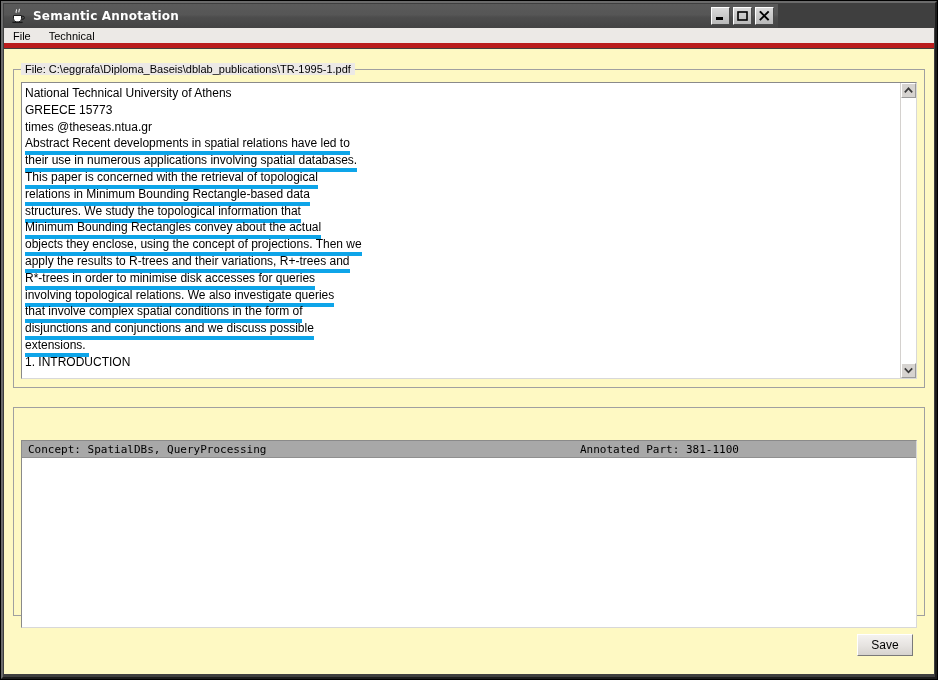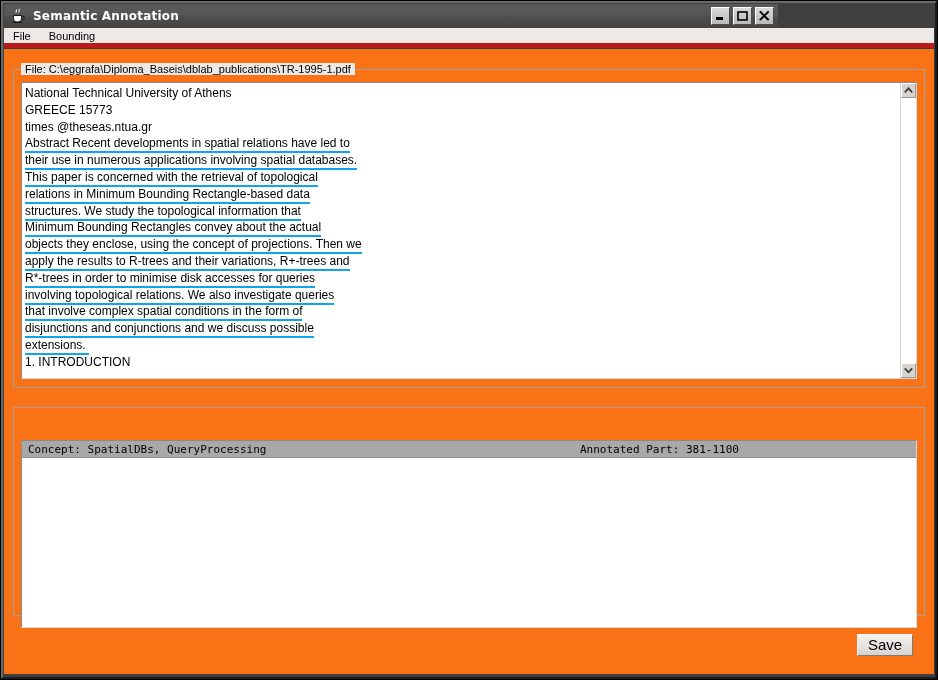--- a/index.html
+++ b/index.html
@@ -110,21 +110,21 @@
     padding: 2px 9px;
     cursor: default;
     white-space: nowrap;
   }
 
   
   .content {
     position: absolute;
     left: 4px; top: 49px;
     width: 930px; height: 625px;
-    background: #f97316;
+    background: #fef9c3;
     box-sizing: border-box;
   }
 
   
   .titled-panel {
     position: absolute;
     box-sizing: border-box;
   }
   .tb-line {
     position: absolute;
@@ -162,21 +162,21 @@
     right: 18px;
     font-family: Liberation Sans, sans-serif;
     font-size: 12px;
     line-height: 16.8px;
     color: #000000;
     white-space: pre;
   }
   .doc-line { height: 16.8px; display: block; width: 100%; }
   .doc-line > span { display: inline; }
   .doc-line.annotated > span {
-    border-bottom: 2px solid #0ea5e9;
+    border-bottom: 4px solid #0ea5e9;
     padding-bottom: 1px;
   }
 
   
   .vscroll {
     position: absolute;
     top: 0; right: 0;
     width: 16px; bottom: 0;
     background: #ffffff;
     border-left: 1px solid #d4d1ce;
@@ -259,21 +259,21 @@
   .save-btn {
     position: absolute;
     width: 56px; height: 22px;
     box-sizing: border-box;
     background: linear-gradient(to bottom, #f4f2f0 0%, #e6e3e0 55%, #d6d3cf 100%);
     border-top: 1px solid #ffffff;
     border-left: 1px solid #ffffff;
     border-right: 1px solid #7a7a7a;
     border-bottom: 1px solid #7a7a7a;
     font-family: "Liberation Sans", sans-serif;
-    font-size: 15px;
+    font-size: 12px;
     color: #000000;
     cursor: default;
     padding: 0;
     line-height: 20px;
     text-align: center;
   }
 </style>
 </head>
 <body>
 
@@ -307,21 +307,21 @@
       <div class="win-btn" title="Close">
         <svg width="13" height="12" viewBox="0 0 13 12">
           <path d="M2.5 2 L10 9.5 M10 2 L2.5 9.5" stroke="#000000" stroke-width="1.9" stroke-linecap="square"></path>
         </svg>
       </div>
     </div>
   </div>
 
   <div class="menubar">
     <div class="menu-item">File</div>
-    <div class="menu-item">Bounding</div>
+    <div class="menu-item">Technical</div>
   </div>
 
   <div class="content">
 
     <div class="titled-panel" style="left:9px; top:14px; width:912px; height:325px;">
       <div class="tb-line" style="top:6px;"></div>
       <div class="tb-title">File:  C:\eggrafa\Diploma_Baseis\dblab_publications\TR-1995-1.pdf</div>
 
       <div class="textarea-wrap" style="left:8px; top:19px; width:896px; height:297px;">
         <div class="doc-text"><span class="doc-line"><span>National Technical University of Athens</span></span><span class="doc-line"><span>GREECE 15773</span></span><span class="doc-line"><span>times @theseas.ntua.gr</span></span><span class="doc-line annotated"><span>Abstract Recent developments in spatial relations have led to</span></span><span class="doc-line annotated"><span>their use in numerous applications involving spatial databases.</span></span><span class="doc-line annotated"><span>This paper is concerned with the retrieval of topological</span></span><span class="doc-line annotated"><span>relations in Minimum Bounding Rectangle-based data</span></span><span class="doc-line annotated"><span>structures. We study the topological information that</span></span><span class="doc-line annotated"><span>Minimum Bounding Rectangles convey about the actual</span></span><span class="doc-line annotated"><span>objects they enclose, using the concept of projections. Then we</span></span><span class="doc-line annotated"><span>apply the results to R-trees and their variations, R+-trees and</span></span><span class="doc-line annotated"><span>R*-trees in order to minimise disk accesses for queries</span></span><span class="doc-line annotated"><span>involving topological relations. We also investigate queries</span></span><span class="doc-line annotated"><span>that involve complex spatial conditions in the form of</span></span><span class="doc-line annotated"><span>disjunctions and conjunctions and we discuss possible</span></span><span class="doc-line annotated"><span>extensions. </span></span><span class="doc-line"><span>1. INTRODUCTION</span></span></div>

